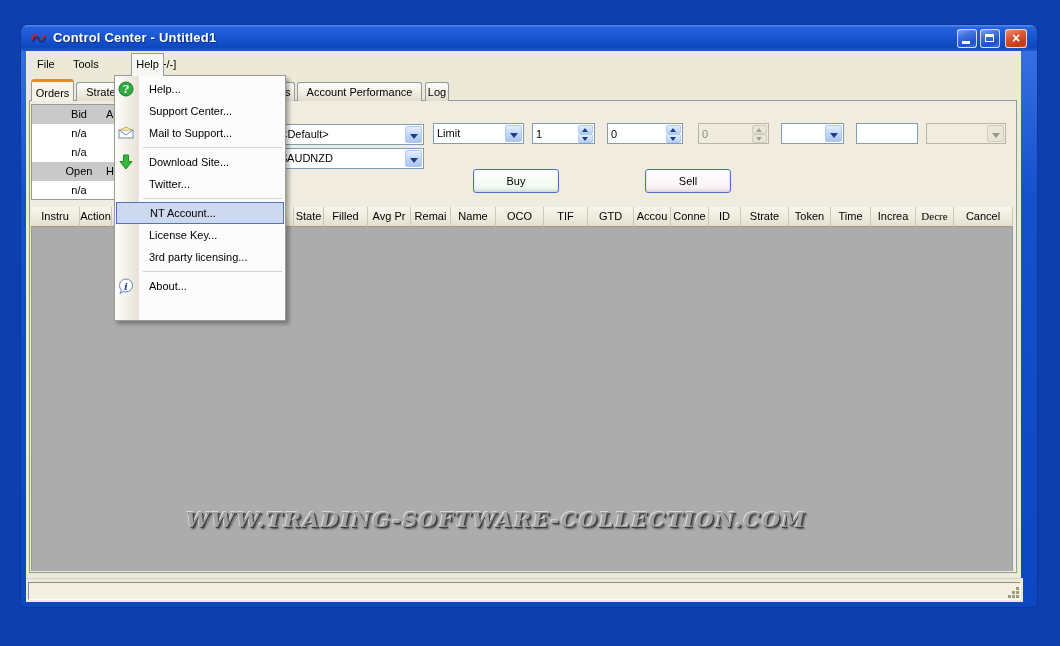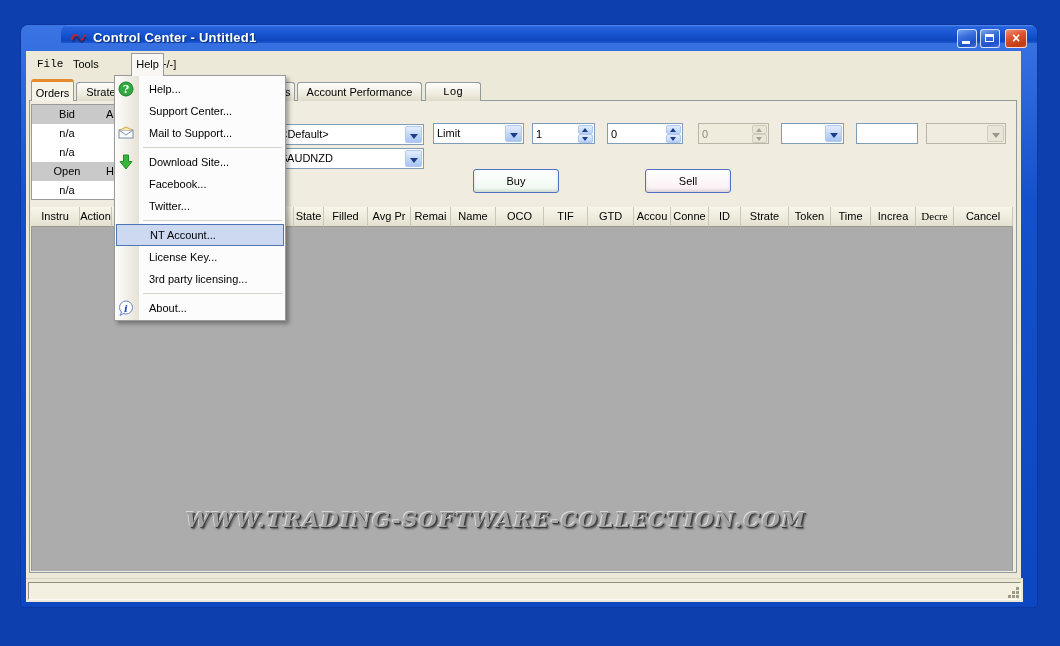--- a/index.html
+++ b/index.html
@@ -2,22 +2,22 @@
 <html><head>
 <meta charset="utf-8">
 <style>
   html,body{margin:0;padding:0;}
   body{width:1060px;height:646px;overflow:hidden;background:#0d3fae;
        font-family:"Liberation Sans","DejaVu Sans",sans-serif;-webkit-font-smoothing:none;}
   .window{position:absolute;left:20px;top:24px;width:1018px;height:584px;
           background:linear-gradient(180deg,#3a74e4,#1550cc 30%,#0c46c0);
           border:1px solid #0a37a0;border-radius:8px 8px 4px 4px;box-sizing:border-box;}
   
-  .titlebar{position:absolute;left:0;top:0;right:0;height:18px;border-radius:7px 7px 0 0;
-            background:linear-gradient(180deg,#5b8ff0 0%,#2563dc 10%,#1a56d2 45%,#0d47c0 86%,#2158ce 100%);margin-left:40px;}
+  .titlebar{position:absolute;left:0;top:0;right:0;height:26px;border-radius:7px 7px 0 0;
+            background:linear-gradient(180deg,#5b8ff0 0%,#2563dc 10%,#1a56d2 45%,#0d47c0 86%,#2158ce 100%);}
   .app-icon{position:absolute;left:10px;top:5px;width:16px;height:16px;}
   .title-text{position:absolute;left:32px;top:5px;color:#fff;font-size:13px;font-weight:bold;
               text-shadow:1px 1px 1px #0a2f7a;letter-spacing:.2px;}
   .win-btn{position:absolute;top:4px;width:20px;height:19px;border:1px solid rgba(255,255,255,.75);
            border-radius:3px;box-sizing:border-box;
            background:linear-gradient(160deg,#7ba5f0 0%,#3d71dd 35%,#1e50c8 75%,#446fd6 100%);}
   .win-btn.close{width:22px;background:linear-gradient(160deg,#f0906f 0%,#dd5331 40%,#c03a12 85%,#d6542c 100%);}
   .glyph-min{position:absolute;left:4px;bottom:3px;width:8px;height:3px;background:#fff;}
   .glyph-max{position:absolute;left:4px;top:4px;width:9px;height:8px;border:1px solid #fff;border-top:3px solid #fff;box-sizing:border-box;}
   .glyph-close{position:absolute;left:0;top:0;right:0;text-align:center;color:#fff;font-size:14px;font-weight:bold;line-height:17px;}
@@ -35,21 +35,21 @@
   .tab.active{top:54px;height:22px;background:#f6f4e9;line-height:22px;
        border-top:3px solid #e68b2c;border-radius:3px 3px 0 0;z-index:3;}
   
   .tabpage{position:absolute;left:8px;top:75px;width:988px;height:473px;background:#f0ede0;
            border:1px solid #919b9c;box-sizing:border-box;z-index:1;}
   
   .mtable{position:absolute;left:10px;top:79px;width:130px;height:96px;border:1px solid #9a9a9a;
           background:#fff;box-sizing:border-box;z-index:2;}
   .mrow{position:relative;height:19px;font-size:11px;line-height:19px;color:#000;}
   .mrow.hdr{background:#c9c9c9;}
-  .mc1{position:absolute;left:0;width:70px;text-align:center;}
+  .mc1{position:absolute;left:0;width:70px;text-align:center;padding-left:12px;}
   .mc2{position:absolute;left:70px;width:58px;text-align:left;padding-left:4px;}
   
   .xp-combo{position:absolute;height:21px;background:#fff;border:1px solid #7f9db9;box-sizing:border-box;z-index:2;}
   .xp-combo .txt{position:absolute;left:3px;top:3px;font-size:11px;color:#000;white-space:nowrap;}
   .arrow-btn{position:absolute;right:1px;top:1px;bottom:1px;width:17px;border:1px solid #b1c8f0;border-radius:2px;
              background:linear-gradient(180deg,#e3eefe,#c0d6f8 55%,#a8c4ef);box-sizing:border-box;}
   .chev{position:absolute;left:4px;top:7px;width:0;height:0;border-left:4px solid transparent;
         border-right:4px solid transparent;border-top:5px solid #1d3e86;}
   .xp-combo.disabled{background:#f0ede0;border-color:#b9b5a4;}
   .xp-combo.disabled .arrow-btn{background:#e9e6d8;border-color:#cfccbd;}
@@ -126,32 +126,32 @@
     <div class="win-btn" style="right:37px;">
         <span class="glyph-max"></span>
       </div>
     <div class="win-btn close" style="right:10px;">
         <span class="glyph-close">×</span>
       </div>
   </div>
 
   <div class="client"></div>
 
-  <span class="mb-item" style="left:8px;font-family:Liberation Mono, monospace;">File</span>
+  <span class="mb-item" style="left:8px;">File</span>
   <span class="mb-item" style="left:44px;">Tools</span>
   <div class="mb-open">Help</div>
   <span class="mb-item" style="left:128px;">[+/-]</span>
 
   <div class="tabpage"></div>
 
   <div class="tab active" style="left:10px;width:43px;"><span>Orders</span></div>
   <div class="tab" style="left:55px;width:70px;"><span>Strategies</span></div>
   <div class="tab" style="left:220px;width:54px;"><span>Accounts</span></div>
   <div class="tab" style="left:276px;width:125px;"><span>Account Performance</span></div>
-  <div class="tab" style="left:404px;width:56px;font-family:Liberation Mono, monospace;"><span>Log</span></div>
+  <div class="tab" style="left:404px;width:24px;"><span>Log</span></div>
 
   <div class="mtable">
     <div class="mrow hdr">
       <span class="mc1">Bid</span>
       <span class="mc2">Ask</span>
     </div>
     <div class="mrow">
       <span class="mc1">n/a</span>
       <span class="mc2"></span>
     </div>
@@ -304,23 +304,20 @@
 
     <div class="mi">
       <span class="mic">
         <svg width="16" height="16">
             <path d="M5.5 1 h5 v6.5 h3.5 L8 15 L2 7.5 h3.5 Z" fill="#37b53a" stroke="#1f8f24"></path>
           </svg>
       </span>
       <span class="mil">Download Site...</span>
     </div>
     <div class="mi">
-      <span class="mil">Facebook...</span>
-    </div>
-    <div class="mi">
       <span class="mil">Twitter...</span>
     </div>
 
     <div class="msep"></div>
 
     <div class="mi hl">
       <span class="mil" style="left:33px;">NT Account...</span>
     </div>
     <div class="mi">
       <span class="mil">License Key...</span>

